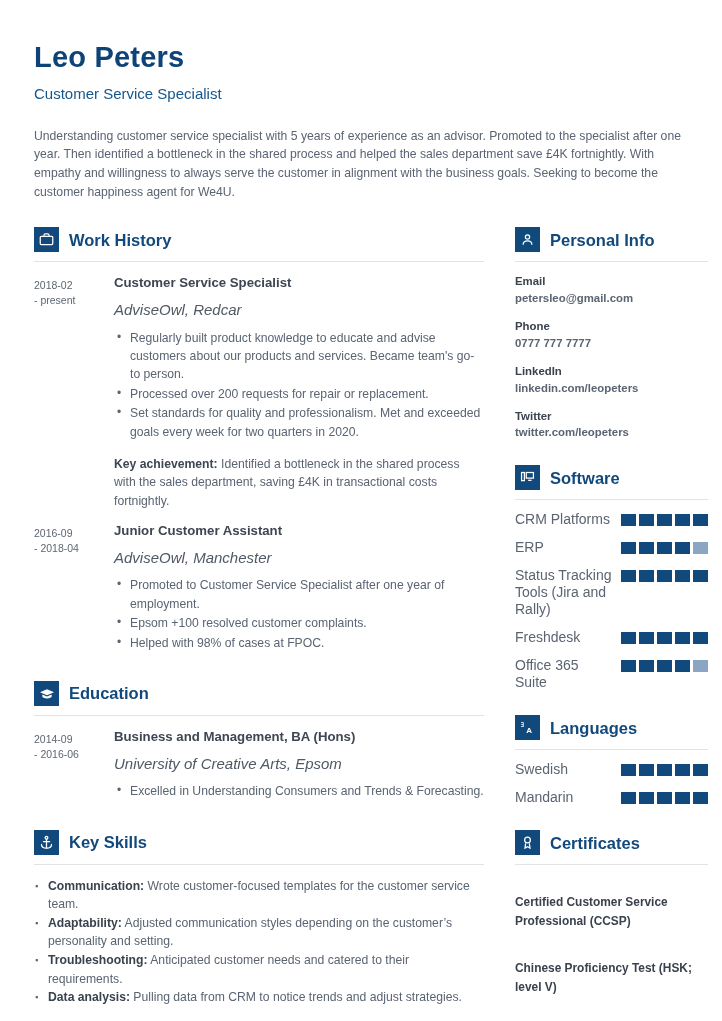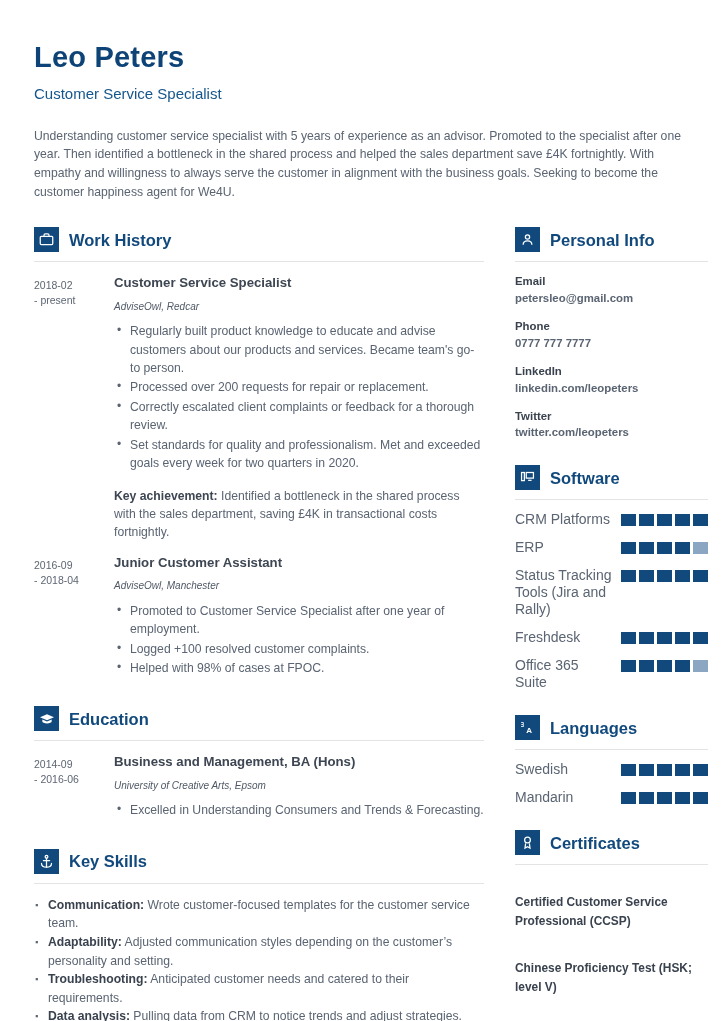--- a/index.html
+++ b/index.html
@@ -95,21 +95,21 @@
   }
   .entry-body { flex: 1 1 auto; }
   .entry-title {
     font-size: 13.2px;
     font-weight: bold;
     color: #3d4652;
     line-height: 1.25;
     margin: 0;
   }
   .entry-org {
-    font-size: 10px;
+    font-size: 15px;
     font-style: italic;
     color: #4f5866;
     margin: 9px 0 0 0;
     line-height: 1.25;
   }
   ul.bullets {
     margin: 9px 0 0 0;
     padding-left: 16px;
     list-style: none;
   }
@@ -244,38 +244,37 @@
           <div class="entry-dates">
             <div>2018-02</div>
             <div>- present</div>
           </div>
           <div class="entry-body">
             <div class="entry-title">Customer Service Specialist</div>
             <div class="entry-org">AdviseOwl, Redcar</div>
             <ul class="bullets">
               <li>Regularly built product knowledge to educate and advise customers about our products and services. Became team's go-to person.</li>
               <li>Processed over 200 requests for repair or replacement.</li>
-              <li>Correctly escalated client complaints or feedback for a thorough review.</li>
               <li>Set standards for quality and professionalism. Met and exceeded goals every week for two quarters in 2020.</li>
             </ul>
             <p class="achievement"><b>Key achievement:</b><span> Identified a bottleneck in the shared process with the sales department, saving £4K in transactional costs fortnightly.</span></p>
           </div>
         </div>
 
         <div class="entry">
           <div class="entry-dates">
             <div>2016-09</div>
             <div>- 2018-04</div>
           </div>
           <div class="entry-body">
             <div class="entry-title">Junior Customer Assistant</div>
             <div class="entry-org">AdviseOwl, Manchester</div>
             <ul class="bullets">
               <li>Promoted to Customer Service Specialist after one year of employment.</li>
-              <li>Logged +100 resolved customer complaints.</li>
+              <li>Epsom +100 resolved customer complaints.</li>
               <li>Helped with 98% of cases at FPOC.</li>
             </ul>
           </div>
         </div>
       </div>
 
       <div class="section" style="margin-top:28px;">
         <div class="section-head">
           <span class="sec-icon">
             <svg width="16" height="16" viewBox="0 0 24 24" fill="#ffffff">

